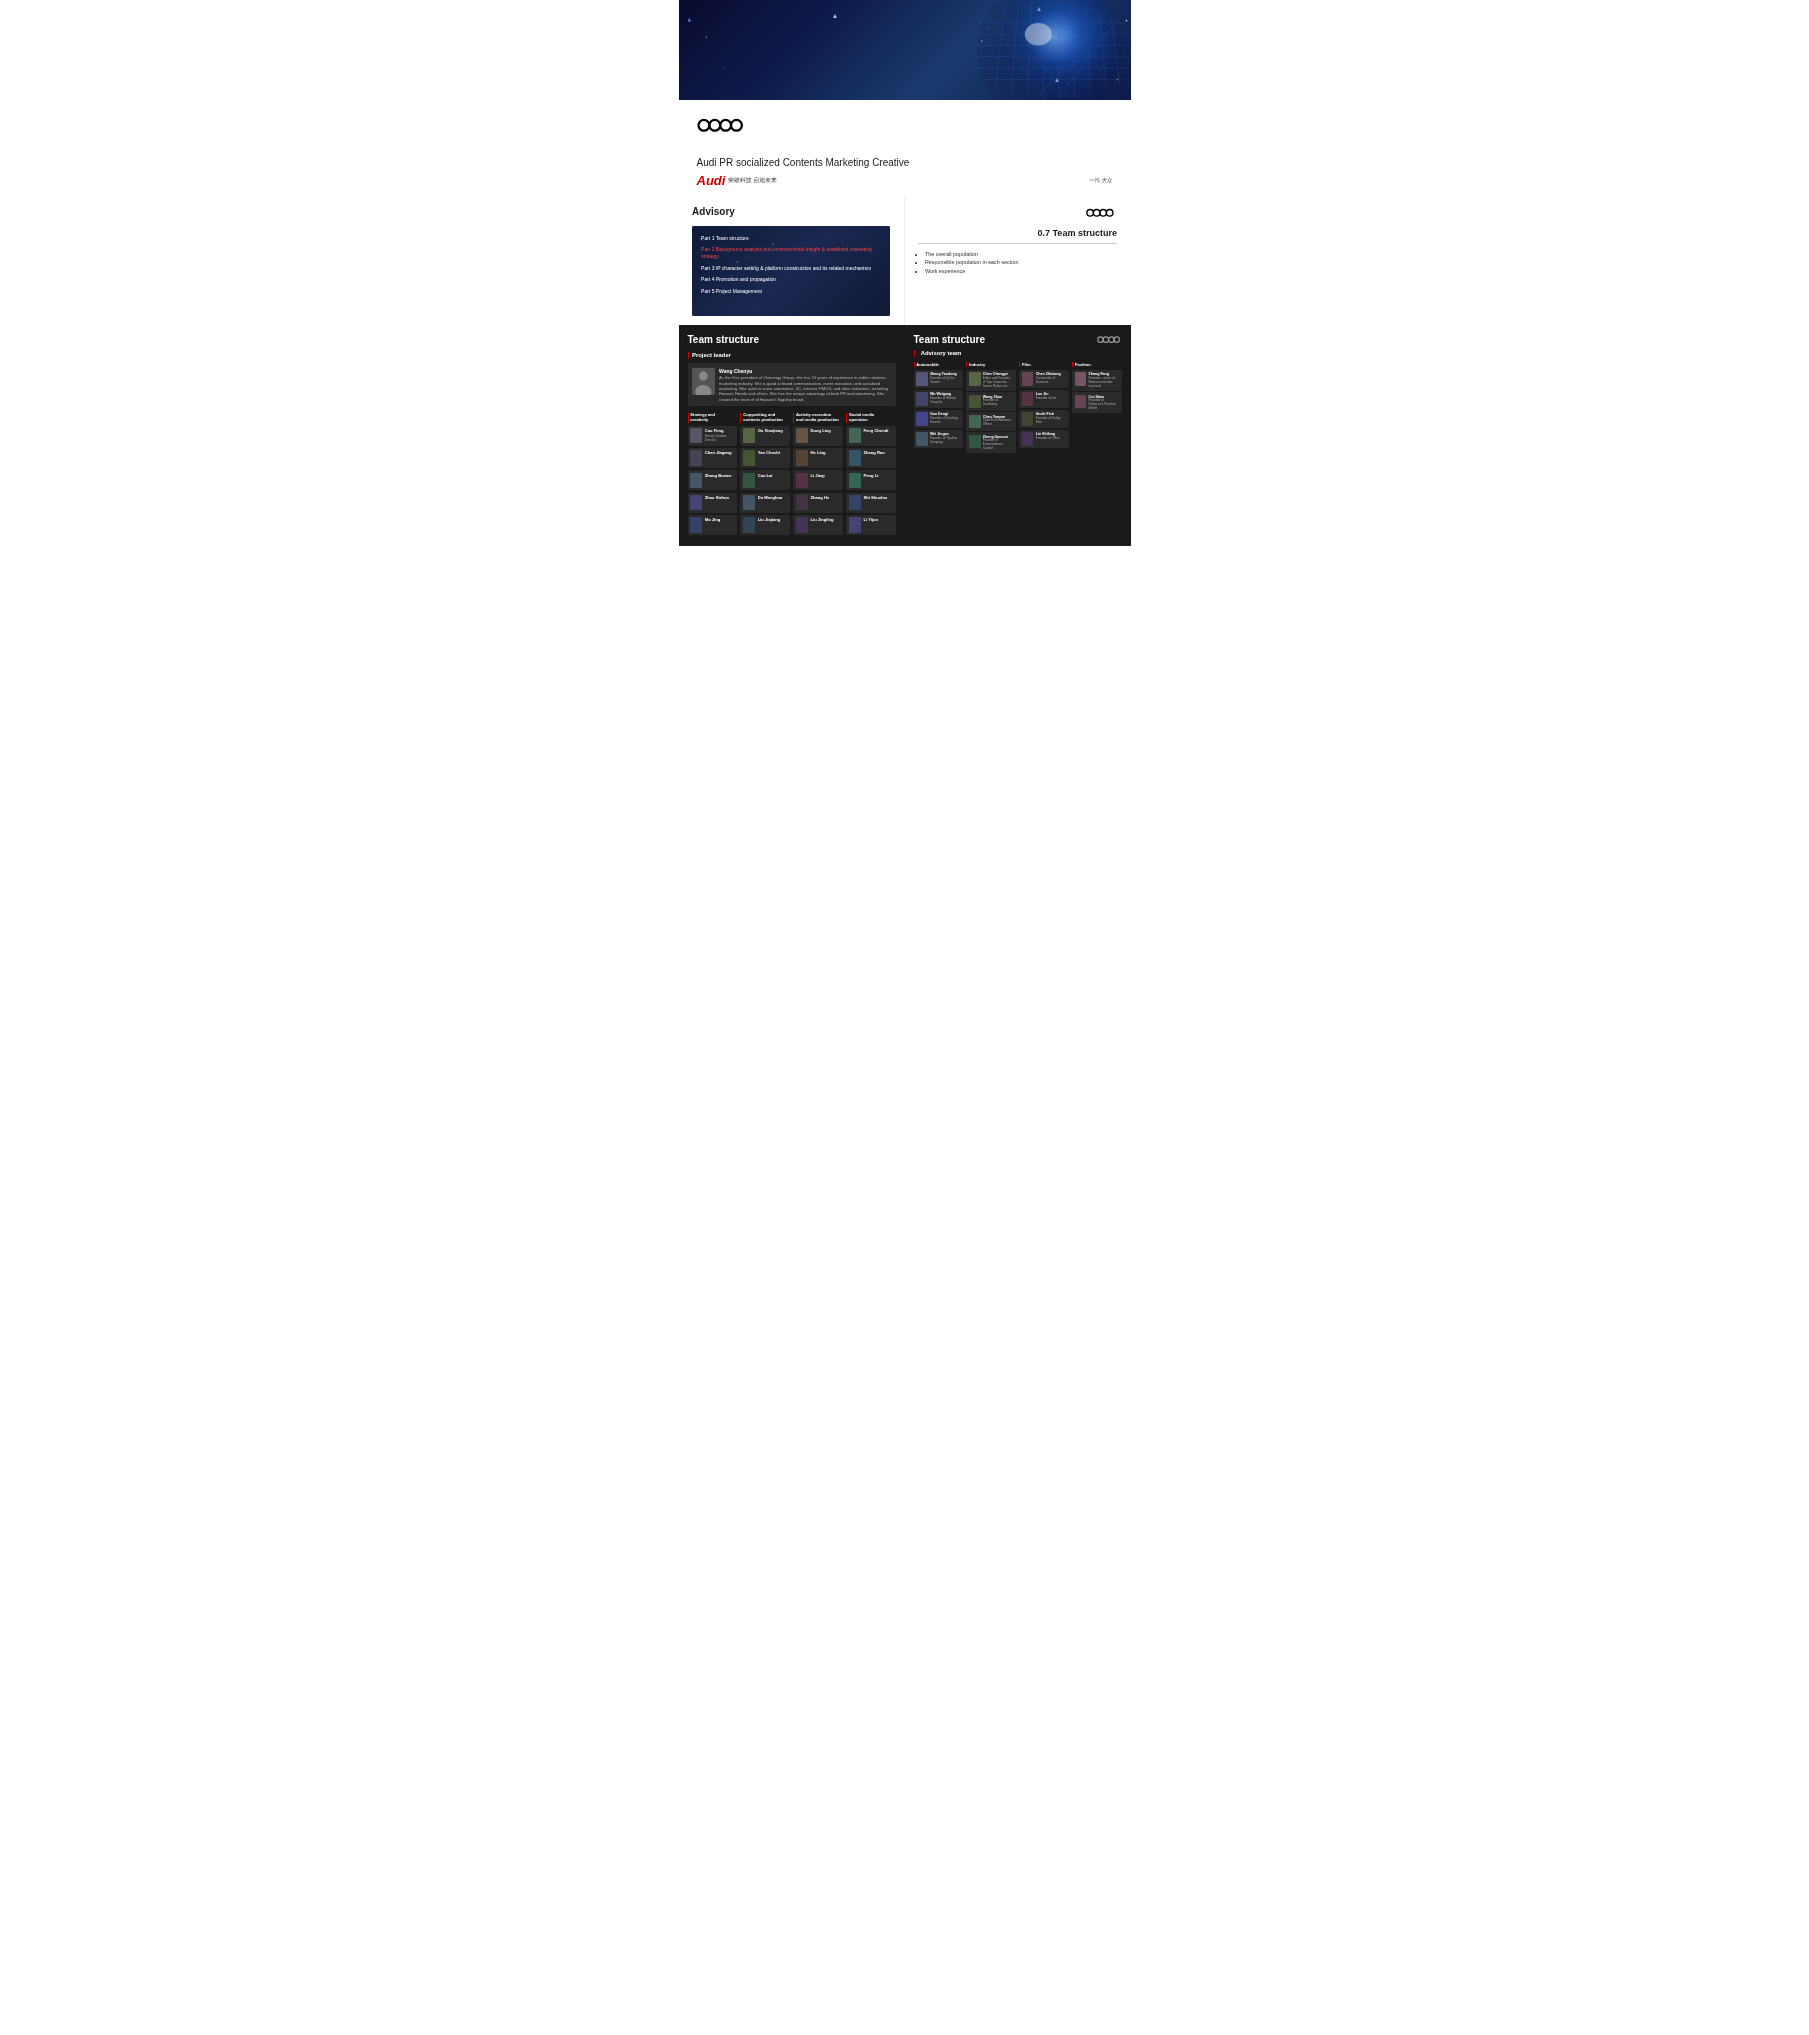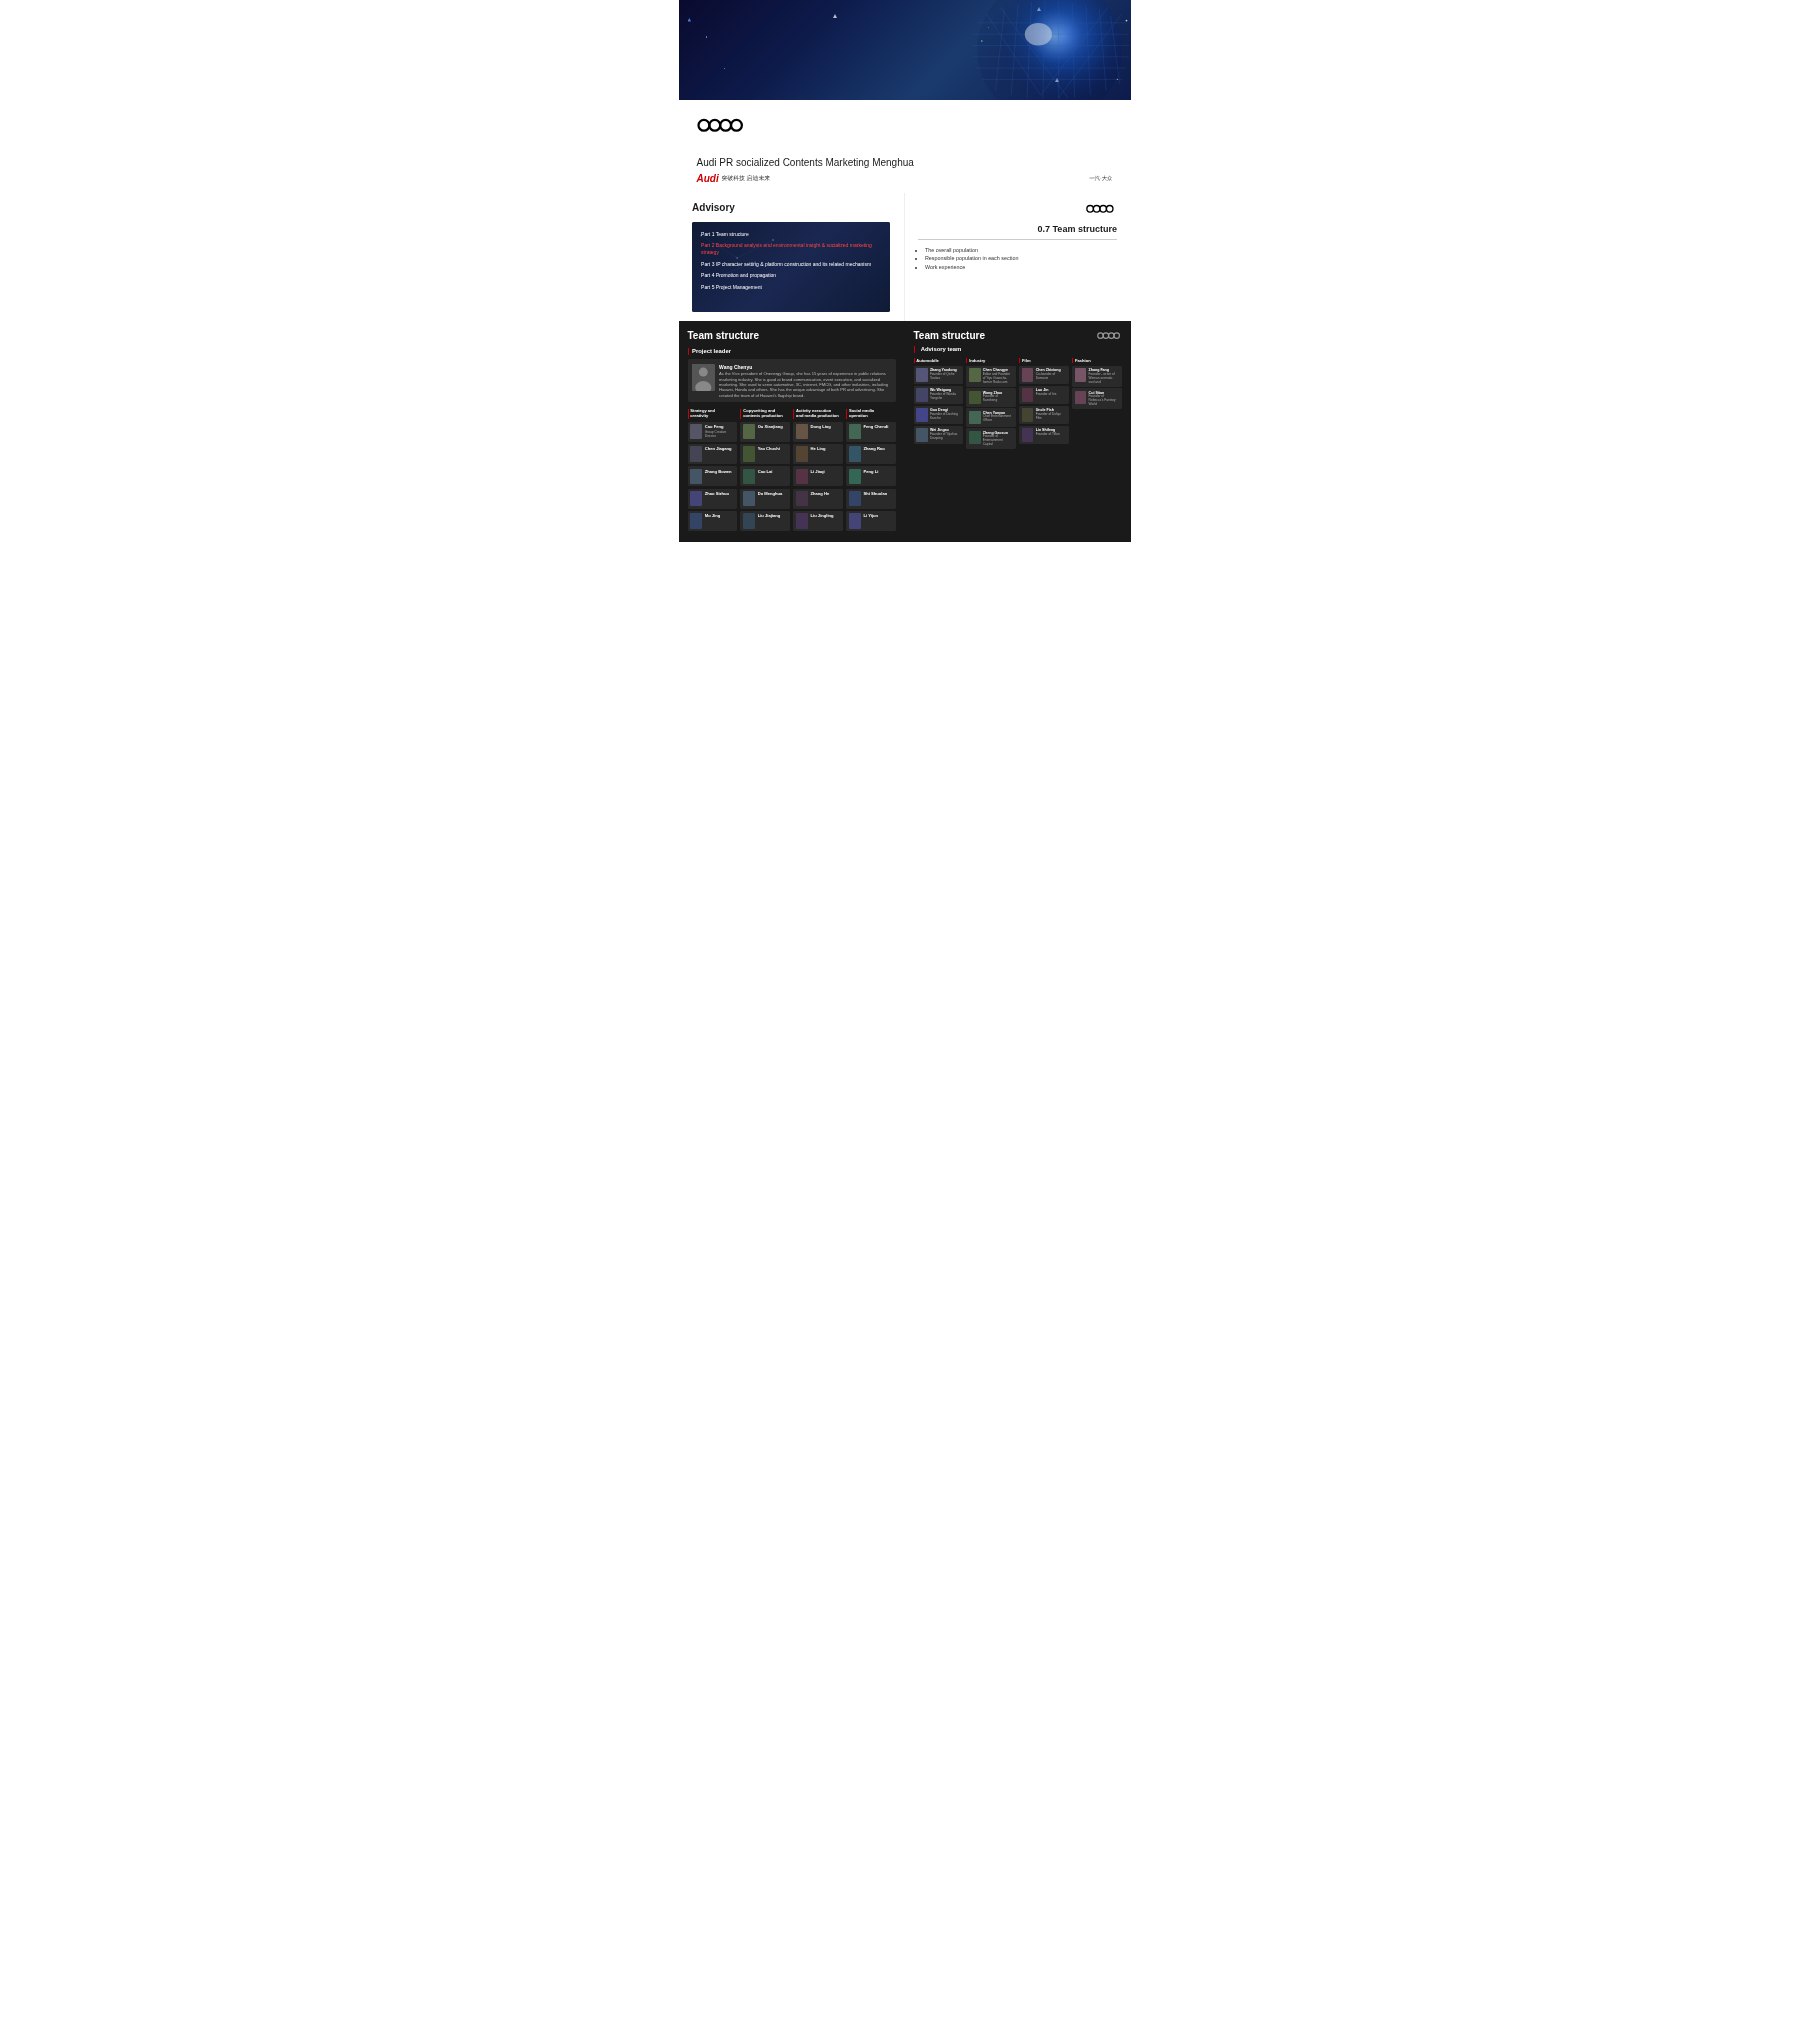--- a/index.html
+++ b/index.html
@@ -378,23 +378,23 @@
     <svg width="50" height="22.6" viewBox="0 0 110 50">
       <circle cx="15" cy="25" r="12" fill="none" stroke="#000" stroke-width="5"></circle>
       <circle cx="39" cy="25" r="12" fill="none" stroke="#000" stroke-width="5"></circle>
       <circle cx="63" cy="25" r="12" fill="none" stroke="#000" stroke-width="5"></circle>
       <circle cx="87" cy="25" r="12" fill="none" stroke="#000" stroke-width="5"></circle>
     </svg>
   </div>
 </div>
 
 <div class="main-title-section">
-  <div class="main-title">Audi PR socialized Contents Marketing Menghua</div>
+  <div class="main-title">Audi PR socialized Contents Marketing Creative</div>
   <div class="tagline-row">
-    <span class="audi-brand" style="font-size:10px;color:#cc0000;font-weight:bold;font-style:italic;margin-right:2.7px;">Audi</span>
+    <span class="audi-brand" style="font-size:13px;color:#cc0000;font-weight:bold;font-style:italic;margin-right:2.7px;">Audi</span>
     <span class="tagline-text" style="font-size:5.9px;color:#333;">突破科技 启迪未来</span>
     <span style="margin-left:auto;" class="faw-right">一汽·大众</span>
   </div>
 </div>
 
 <div class="two-col">
 
   <div class="left-col">
     <div class="contents-header">Advisory</div>
     <div class="contents-preview">

